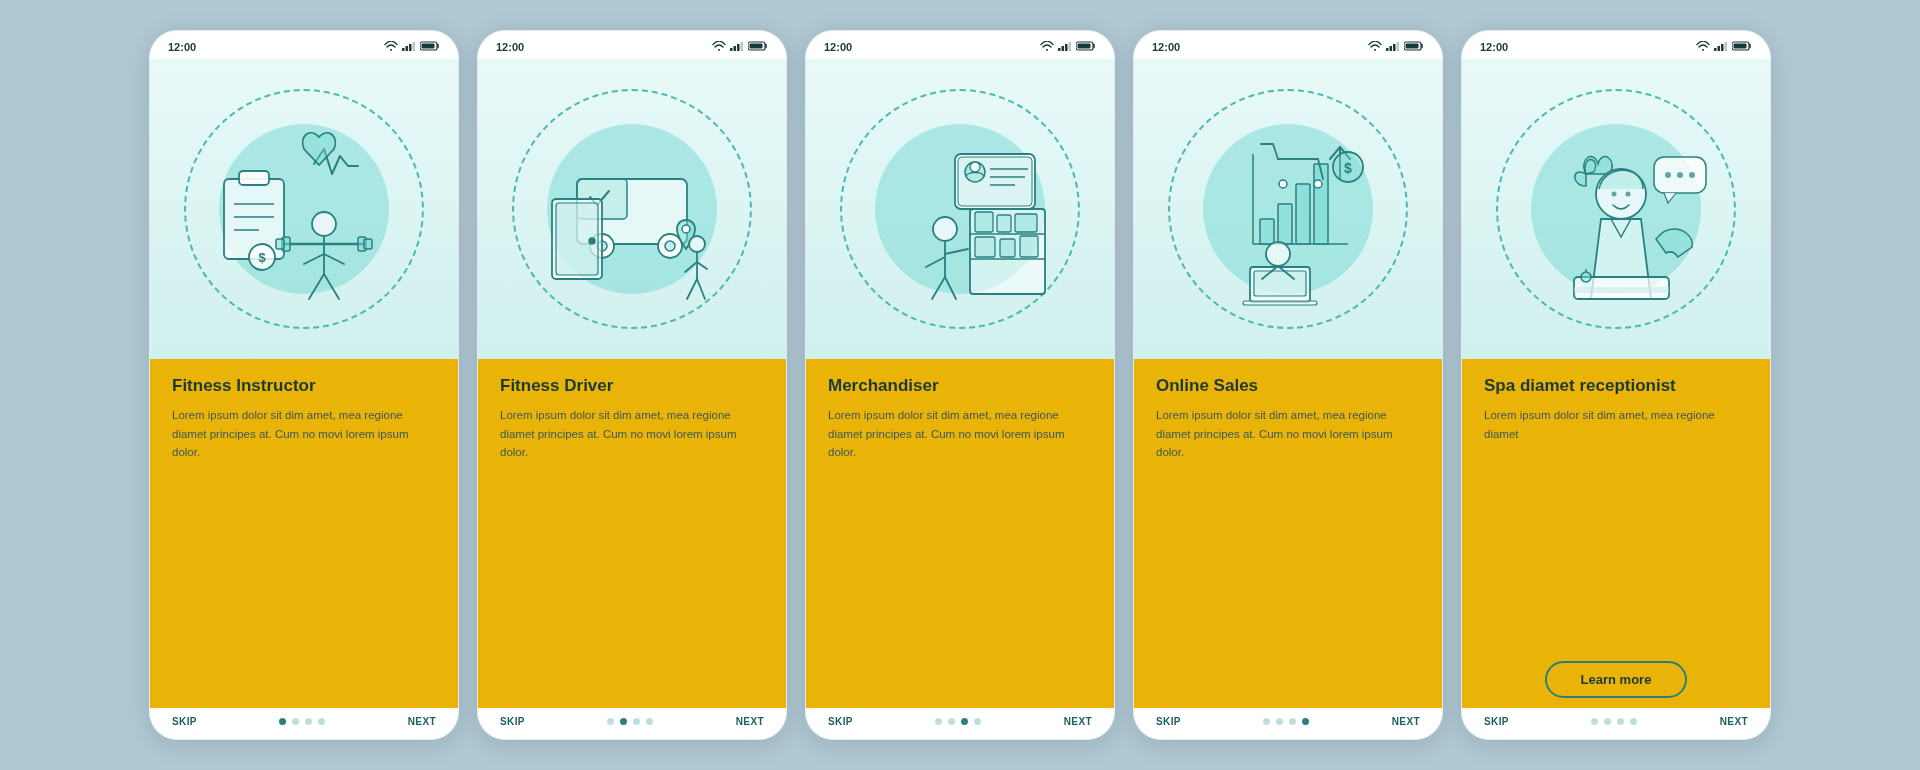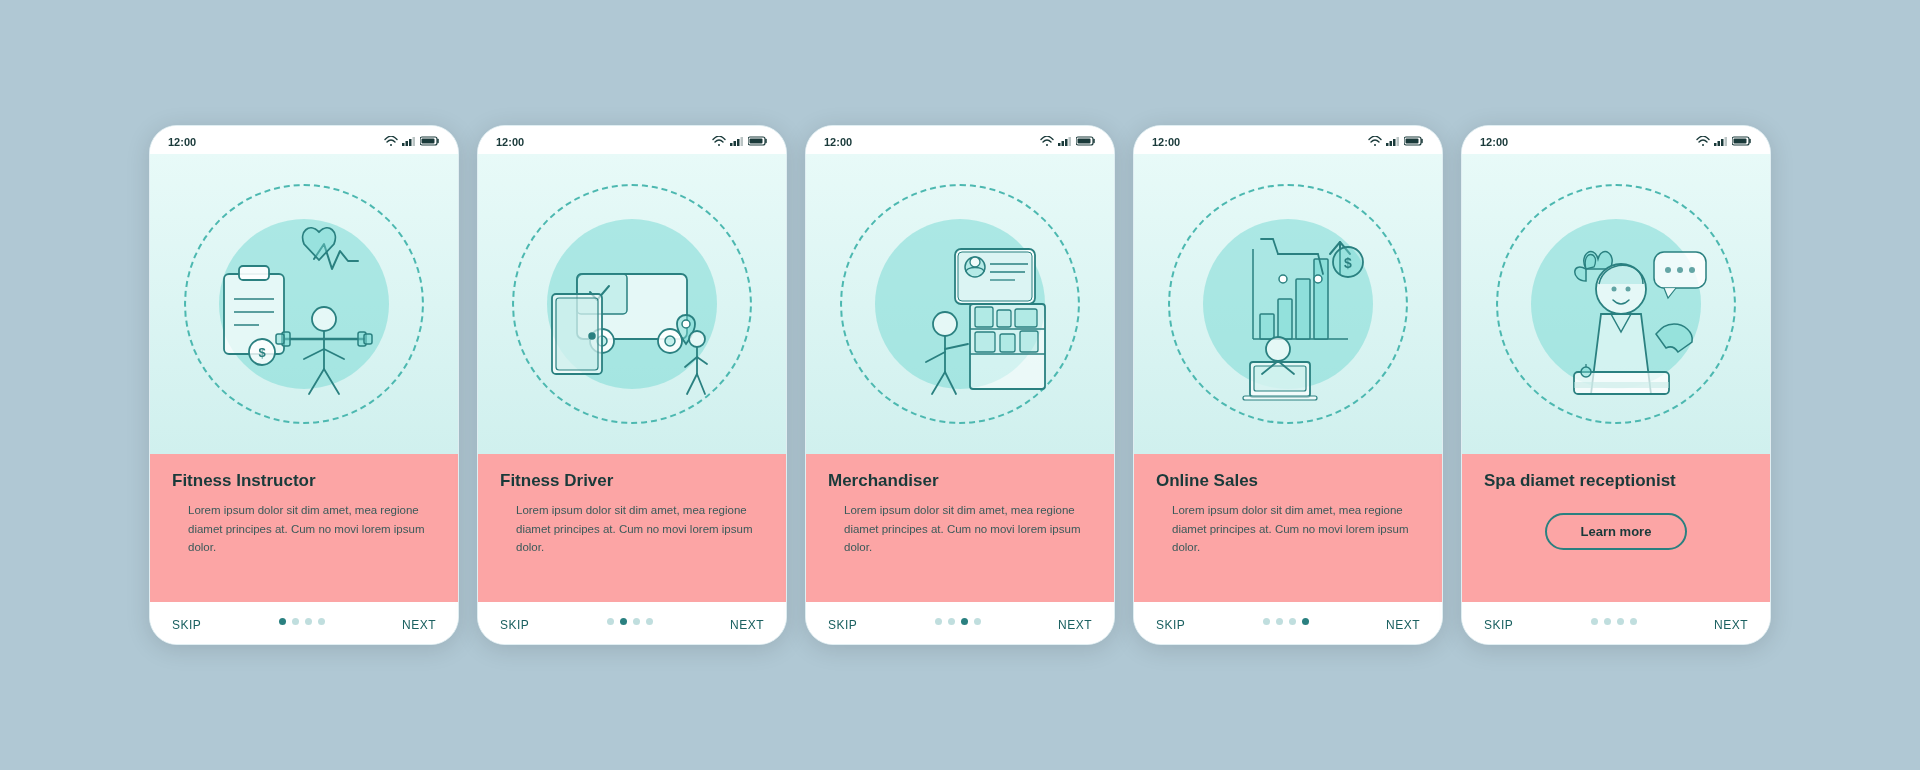--- a/index.html
+++ b/index.html
@@ -17,21 +17,21 @@
 
     .screens-container {
       display: flex;
       gap: 18px;
       align-items: center;
       justify-content: center;
     }
 
     .phone-screen {
       width: 310px;
-      height: 520px;
+      height: 710px;
       background: #ffffff;
       border-radius: 28px;
       overflow: hidden;
       display: flex;
       flex-direction: column;
       box-shadow: 0 4px 24px rgba(0,0,0,0.13);
       border: 1.5px solid #e0eef2;
     }
 
     
@@ -96,37 +96,36 @@
       position: relative;
       z-index: 2;
     }
 
     
     .content-area {
       flex: 1;
       padding: 16px 22px 10px 22px;
       display: flex;
       flex-direction: column;
-      background: #fca5a5;
+      background: #eab308;
     }
 
     .screen-title {
       font-size: 17px;
       font-weight: 700;
       color: #1a3a3a;
       margin-bottom: 10px;
       line-height: 1.25;
     }
 
     .screen-body {
       font-size: 11.5px;
       color: #3a5a5a;
       line-height: 1.6;
       flex: 1;
-      margin-left: 16px;
     }
 
     .learn-more-btn {
       display: block;
       margin: 12px auto 0 auto;
       padding: 9px 34px;
       border: 2px solid #2a8080;
       border-radius: 30px;
       background: transparent;
       color: #1a3a3a;
@@ -140,25 +139,24 @@
     
     .bottom-nav {
       display: flex;
       align-items: center;
       justify-content: space-between;
       padding: 8px 22px 12px 22px;
       background: #fff;
     }
 
     .nav-skip, .nav-next {
-      font-size: 12px;
-      font-weight: 400;
+      font-size: 10px;
+      font-weight: 700;
       color: #1a6060;
       letter-spacing: 0.04em;
-      margin-top: 8px;
     }
 
     .dots {
       display: flex;
       gap: 6px;
       align-items: center;
     }
 
     .dot {
       width: 7px;
@@ -539,20 +537,21 @@
 
         <rect x="148" y="58" width="52" height="36" rx="10" stroke="#2a8080" stroke-width="1.5" fill="white" fill-opacity="0.8"></rect>
         <path d="M158 94 l4 10 l8-10" stroke="#2a8080" stroke-width="1.2" fill="white" fill-opacity="0.8"></path>
         <circle cx="162" cy="76" r="3" fill="#2a8080" fill-opacity="0.7"></circle>
         <circle cx="174" cy="76" r="3" fill="#2a8080" fill-opacity="0.7"></circle>
         <circle cx="186" cy="76" r="3" fill="#2a8080" fill-opacity="0.7"></circle>
       </svg>
     </div>
     <div class="content-area">
       <div class="screen-title">Spa diamet receptionist</div>
+      <div class="screen-body">Lorem ipsum dolor sit dim amet, mea regione diamet</div>
       <button class="learn-more-btn">Learn more</button>
     </div>
     <div class="bottom-nav">
       <span class="nav-skip">SKIP</span>
       <div class="dots">
         <div class="dot"></div>
         <div class="dot"></div>
         <div class="dot"></div>
         <div class="dot"></div>
       </div>

